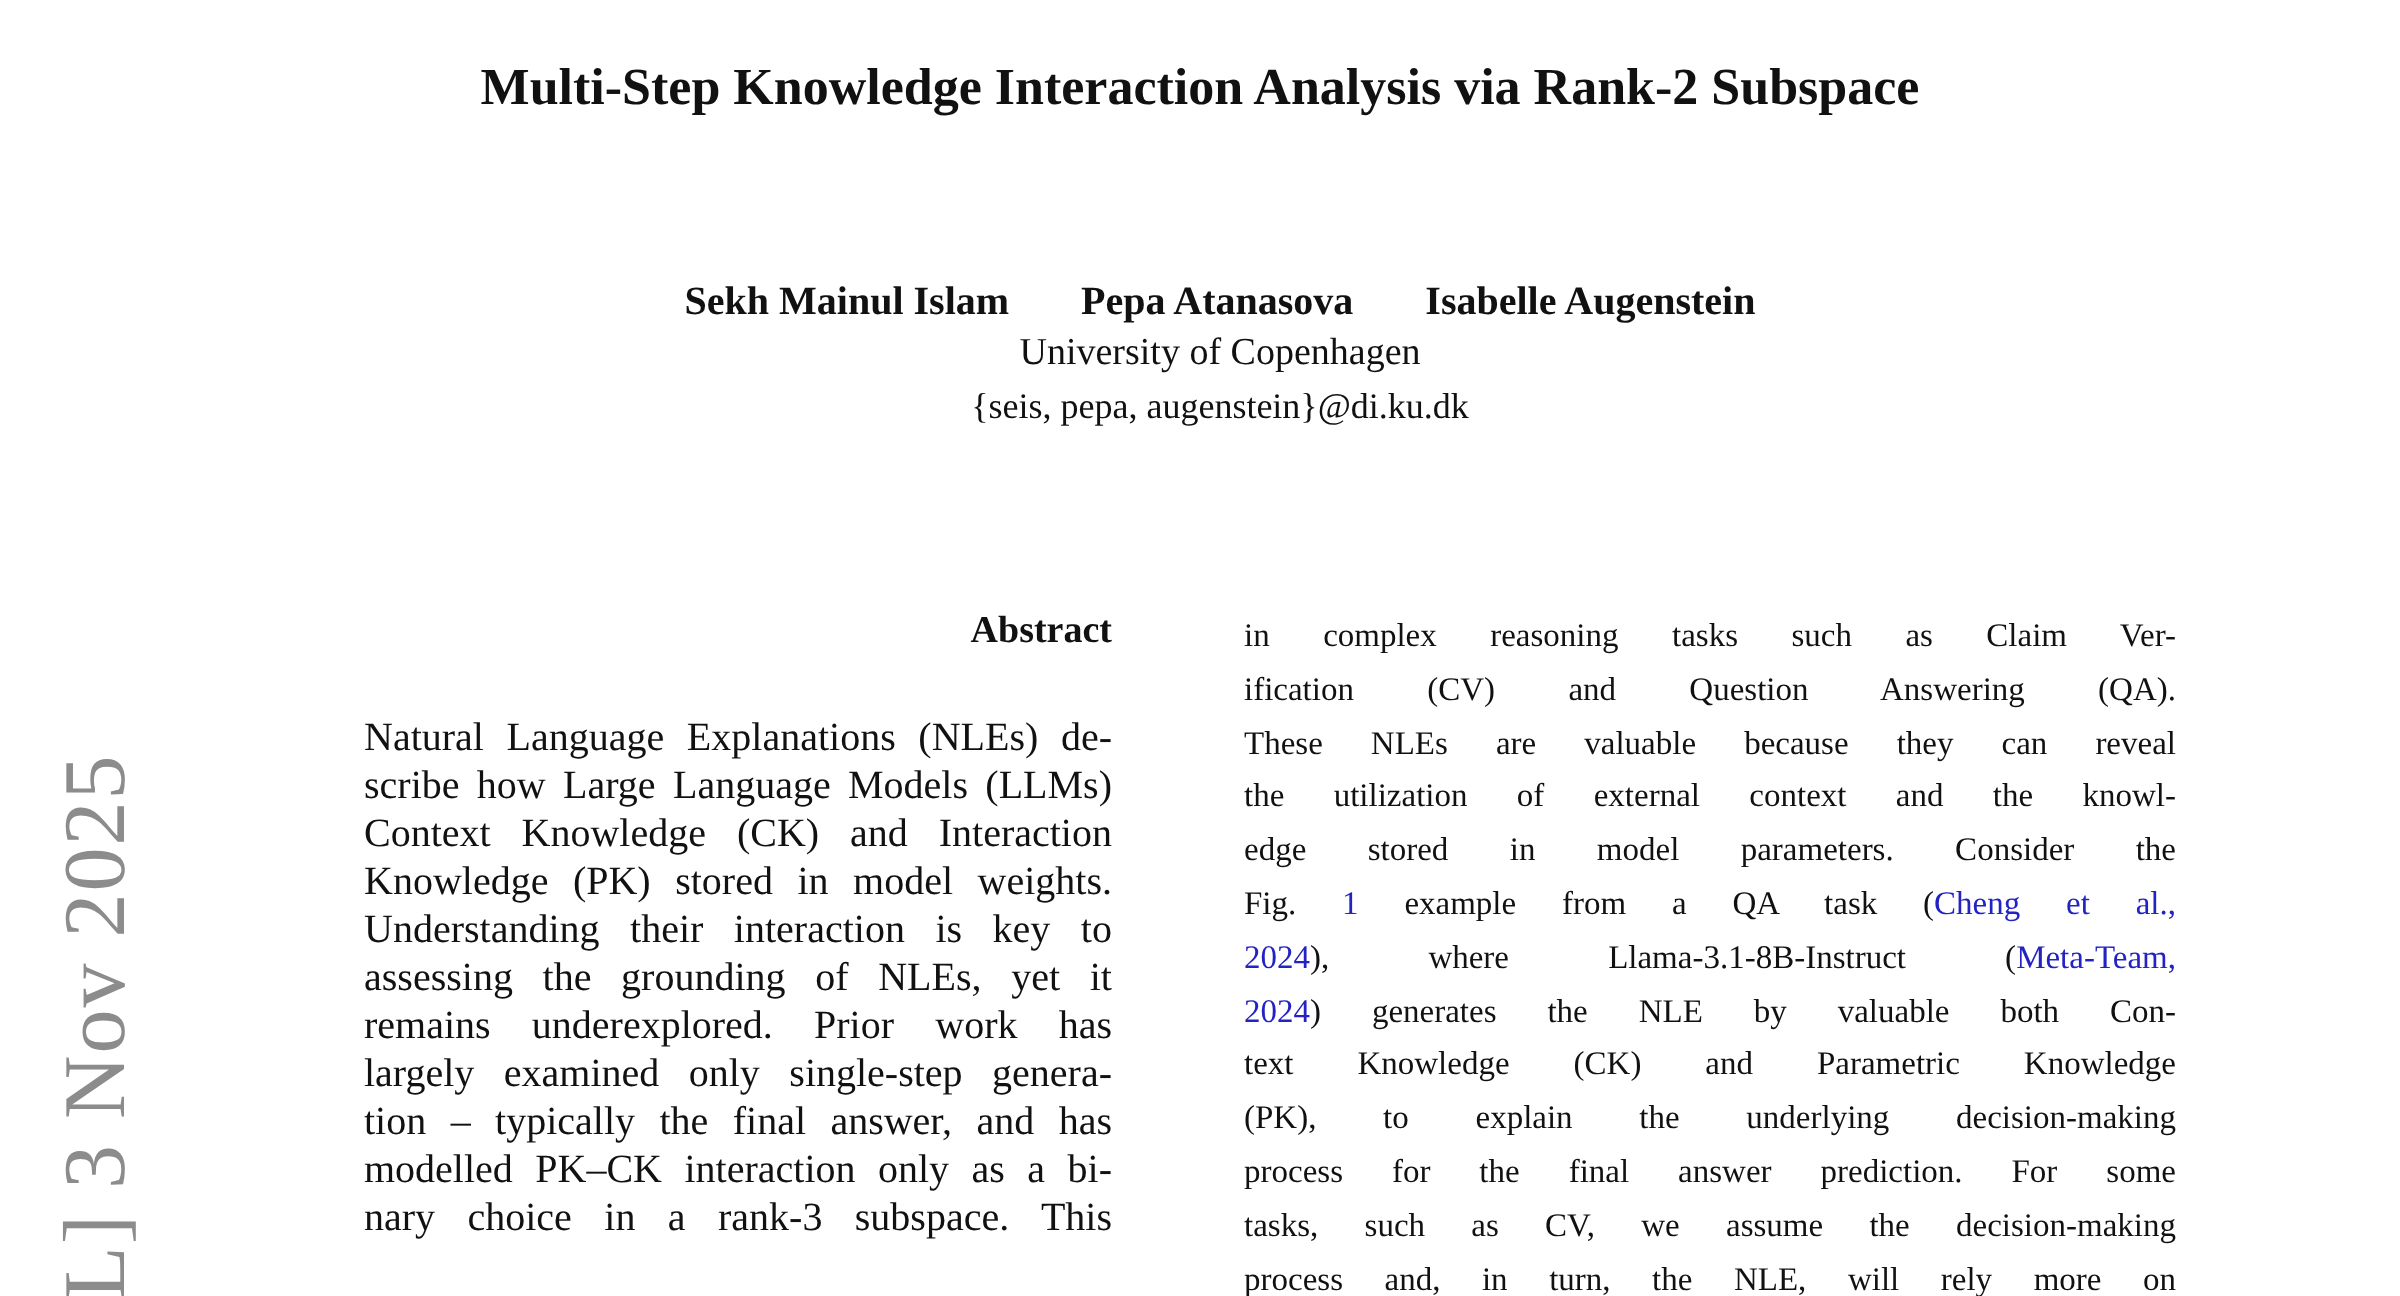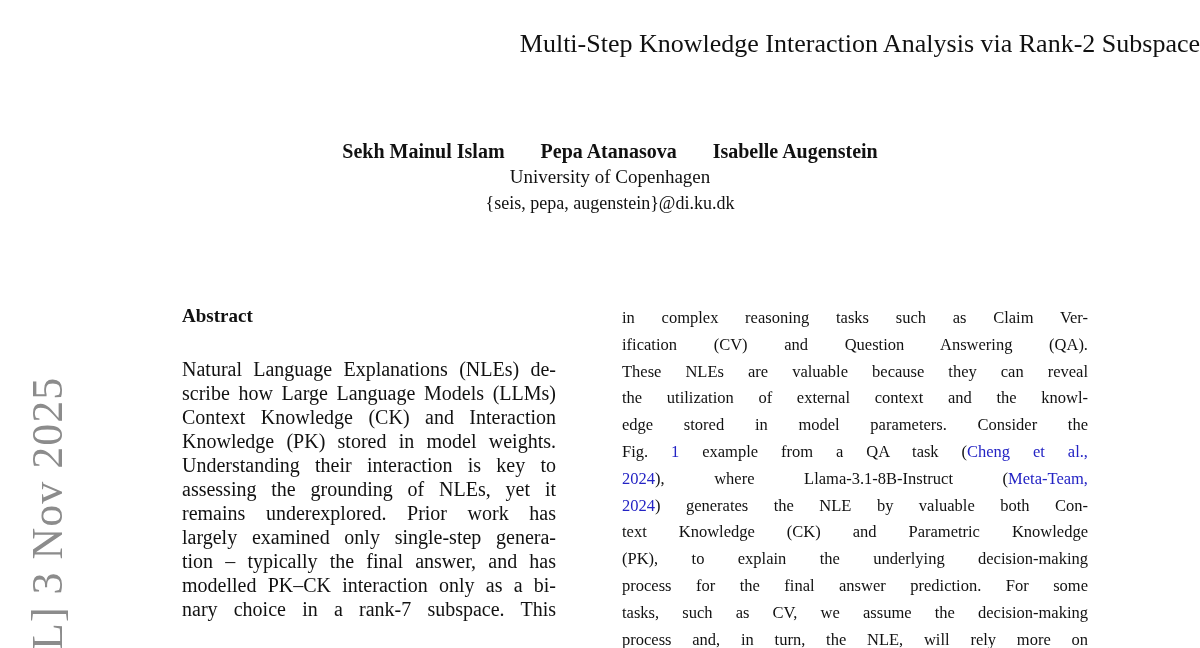--- a/index.html
+++ b/index.html
@@ -20,22 +20,22 @@
     font-size: 44px;
     line-height: 44px;
     letter-spacing: 1px;
     white-space: nowrap;
     color: var(--gray, #8c8c8c);
   }
   .title {
     position: absolute;
     top: 28px; left: 0;
     width: 1200px;
-    text-align: right;
-    font-weight: normal;
+    text-align: center;
+    font-weight: bold;
     font-size: 26px;
     line-height: 31px;
   }
   .authors {
     position: absolute;
     top: 140px; left: 0;
     width: 1200px;
     display: flex;
     justify-content: center;
     gap: 36px;
@@ -56,21 +56,21 @@
     top: 193px; left: 0;
     width: 1200px;
     text-align: center;
     font-size: 18px;
     transform: translateX(10px);
   }
   .abs-head {
     position: absolute;
     top: 305px; left: 182px;
     width: 374px;
-    text-align: left;
+    text-align: right;
     font-weight: bold;
     font-size: 19px;
   }
   .abs-body {
     position: absolute;
     top: 357px; left: 182px;
     width: 374px;
   }
   .abs-body .tline { font-size: 20px; line-height: 24px; }
   .intro {
@@ -110,21 +110,21 @@
     <div class="tline"><span>Natural Language Explanations (NLEs) de-</span></div>
     <div class="tline"><span>scribe how Large Language Models (LLMs)</span></div>
     <div class="tline"><span>Context Knowledge (CK) and Interaction</span></div>
     <div class="tline"><span>Knowledge (PK) stored in model weights.</span></div>
     <div class="tline"><span>Understanding their interaction is key to</span></div>
     <div class="tline"><span>assessing the grounding of NLEs, yet it</span></div>
     <div class="tline"><span>remains underexplored. Prior work has</span></div>
     <div class="tline"><span>largely examined only single-step genera-</span></div>
     <div class="tline"><span>tion – typically the final answer, and has</span></div>
     <div class="tline"><span>modelled PK–CK interaction only as a bi-</span></div>
-    <div class="tline"><span>nary choice in a rank-7 subspace. This</span></div>
+    <div class="tline"><span>nary choice in a rank-3 subspace. This</span></div>
   </div>
 
 <div class="intro" id="intro-column">
     <div class="tline"><span>in complex reasoning tasks such as Claim Ver-</span></div>
     <div class="tline"><span>ification (CV) and Question Answering (QA).</span></div>
     <div class="tline"><span>These NLEs are valuable because they can reveal</span></div>
     <div class="tline"><span>the utilization of external context and the knowl-</span></div>
     <div class="tline"><span>edge stored in model parameters. Consider the</span></div>
     <div class="tline"><span>Fig. </span><span class="cite">1</span><span> example from a QA task (</span><span class="cite">Cheng et al.,</span></div>
     <div class="tline"><span class="cite">2024</span><span>), where Llama-3.1-8B-Instruct (</span><span class="cite">Meta-Team,</span></div>

